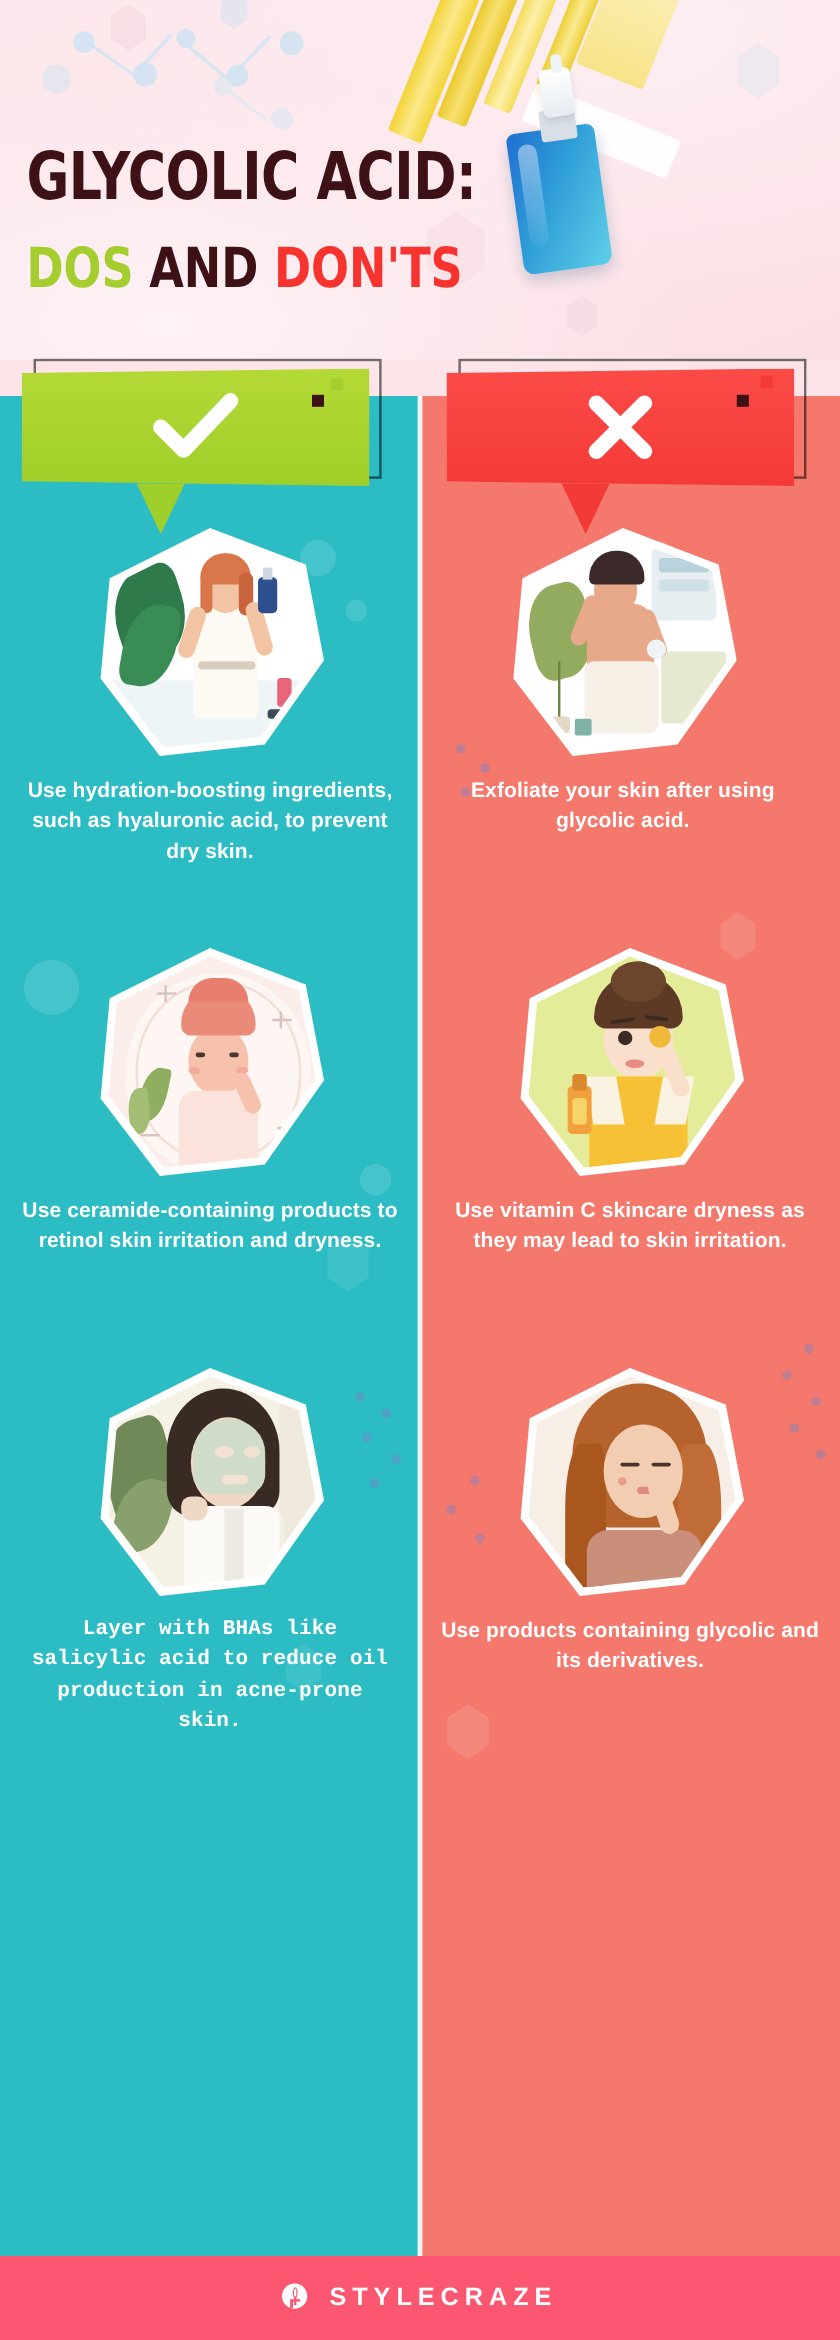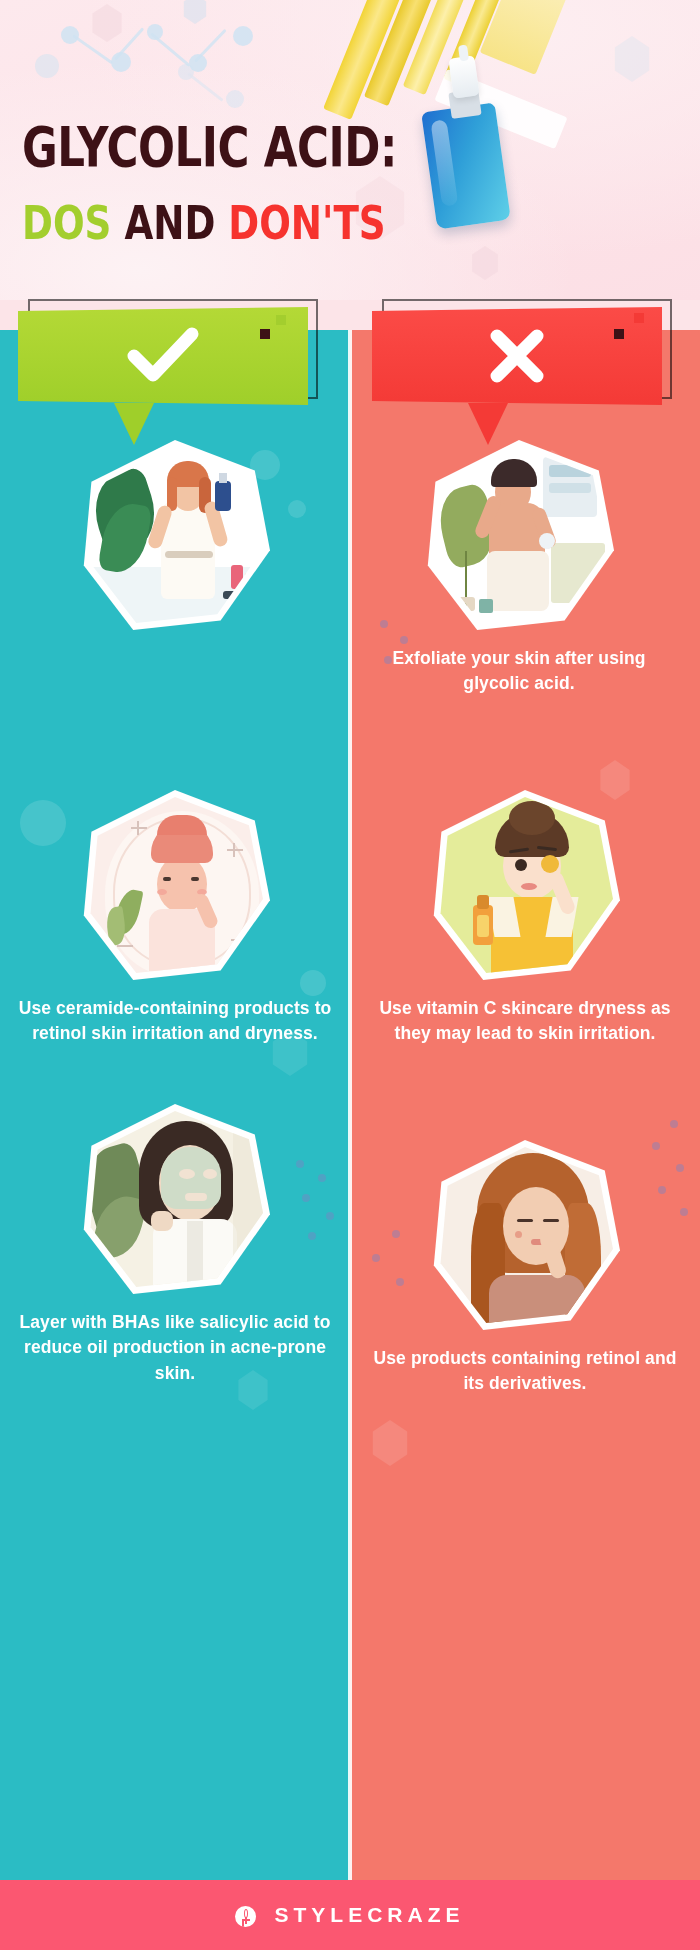--- a/index.html
+++ b/index.html
@@ -176,21 +176,21 @@
 
   
   .sh { position: absolute; }
   .rnd { border-radius: 50%; }
 
   
   .footer {
     position: absolute; left: 0; bottom: 0; width: 700px; height: 70px;
     background: #fb5771; display: flex; align-items: center; justify-content: center;
   }
-  .logo-row { display: flex; align-items: flex-end; gap: 18px; }
+  .logo-row { display: flex; align-items: flex-start; gap: 18px; }
   .logo-mark {
     width: 21px; height: 21px; border-radius: 50%;
     background: #fff; position: relative;
   }
   .logo-mark:before{
     content:""; position:absolute; left:8.5px; top:3px; width:4px; height:9px;
     border: 1.6px solid #fb5771; border-radius: 50%; box-sizing: border-box;
   }
   .logo-mark:after{
     content:""; position:absolute; left:9.8px; top:11px; width:1.6px; height:7px;
@@ -313,20 +313,21 @@
           <div class="sh" style="left:66px;top:58px;width:14px;height:44px;background:#f2c4a4;border-radius:8px;transform:rotate(18deg);"></div>
           <div class="sh" style="left:122px;top:54px;width:14px;height:46px;background:#f2c4a4;border-radius:8px;transform:rotate(-16deg);"></div>
           <div class="sh" style="left:128px;top:34px;width:16px;height:30px;background:#2d4f8e;border-radius:4px;"></div>
           <div class="sh" style="left:132px;top:26px;width:8px;height:10px;background:#cfd8e2;"></div>
           <div class="sh" style="left:78px;top:104px;width:48px;height:7px;background:#d9cdbd;border-radius:4px;"></div>
           <div class="sh" style="left:144px;top:118px;width:12px;height:24px;background:#e9657a;border-radius:3px;"></div>
           <div class="sh" style="left:158px;top:126px;width:10px;height:18px;background:#f0b24a;border-radius:3px;"></div>
           <div class="sh" style="left:136px;top:144px;width:40px;height:8px;background:#3b4a56;border-radius:3px;"></div>
         </div>
       </div>
+      <div class="caption">Use hydration-boosting ingredients, such as hyaluronic acid, to prevent dry skin.</div>
     </div>
 
     <div class="item" style="left:344px; top:110px;">
       <div class="thumb">
         <div class="scene" style="background:#ffffff;">
           <div class="sh" style="left:112px;top:10px;width:54px;height:60px;background:#e7eef2;border-radius:4px;"></div>
           <div class="sh" style="left:118px;top:18px;width:42px;height:12px;background:#b9d3dd;border-radius:3px;"></div>
           <div class="sh" style="left:118px;top:36px;width:42px;height:10px;background:#cfe0e7;border-radius:3px;"></div>
           <div class="sh" style="left:120px;top:96px;width:54px;height:60px;background:#e6e8cf;border-radius:3px;"></div>
           <div class="sh rnd" style="left:10px;top:40px;width:52px;height:78px;background:#93ab5e;border-radius:55% 25% 55% 25%;transform:rotate(-14deg);"></div>
@@ -388,21 +389,21 @@
           <div class="sh" style="left:112px;top:100px;width:26px;height:40px;background:#faf3e2;transform:skewX(-10deg);"></div>
           <div class="sh" style="left:118px;top:74px;width:14px;height:44px;background:#fae0cc;border-radius:8px;transform:rotate(-22deg);"></div>
           <div class="sh" style="left:36px;top:108px;width:20px;height:40px;background:#f2a03c;border-radius:4px;"></div>
           <div class="sh" style="left:40px;top:98px;width:12px;height:14px;background:#d98a2c;border-radius:3px;"></div>
           <div class="sh" style="left:40px;top:118px;width:12px;height:22px;background:#f7d36a;border-radius:3px;"></div>
         </div>
       </div>
       <div class="caption">Use vitamin C skincare dryness as they may lead to skin irritation.</div>
     </div>
 
-    <div class="item" style="left:0; top:774px;">
+    <div class="item" style="left:0; top:810px;font-family:Liberation Mono, monospace;">
       <div class="thumb">
         <div class="scene" style="background:#f5f1e4;">
           <div class="sh rnd" style="left:0px;top:36px;width:58px;height:86px;background:#6f8a58;border-radius:60% 18% 60% 18%;transform:rotate(-16deg);"></div>
           <div class="sh rnd" style="left:10px;top:84px;width:44px;height:64px;background:#87a06c;border-radius:60% 18% 60% 18%;transform:rotate(14deg);"></div>
           <div class="sh" style="left:52px;top:10px;width:94px;height:106px;background:#3a2a24;border-radius:50% 50% 20% 20%;"></div>
           <div class="sh rnd" style="left:72px;top:34px;width:62px;height:76px;background:#efd9c4;"></div>
           <div class="sh" style="left:74px;top:36px;width:60px;height:62px;background:#cfdcc8;border-radius:28px 28px 16px 16px;"></div>
           <div class="sh rnd" style="left:92px;top:58px;width:16px;height:10px;background:#f1e2d2;"></div>
           <div class="sh rnd" style="left:116px;top:58px;width:14px;height:10px;background:#f1e2d2;"></div>
           <div class="sh" style="left:98px;top:82px;width:22px;height:8px;background:#f1e2d2;border-radius:4px;"></div>
@@ -425,21 +426,21 @@
           <div class="sh" style="left:80px;top:72px;width:16px;height:3px;background:#4a332a;border-radius:2px;"></div>
           <div class="sh" style="left:106px;top:72px;width:16px;height:3px;background:#4a332a;border-radius:2px;"></div>
           <div class="sh" style="left:94px;top:92px;width:16px;height:6px;background:#e08b7d;border-radius:4px;"></div>
           <div class="sh rnd" style="left:78px;top:84px;width:7px;height:7px;background:#e38d7a;opacity:.75;"></div>
           <div class="sh rnd" style="left:118px;top:88px;width:6px;height:6px;background:#e38d7a;opacity:.75;"></div>
           <div class="sh" style="left:52px;top:128px;width:96px;height:62px;background:#c98f7b;border-radius:18px 18px 0 0;"></div>
           <div class="sh" style="left:108px;top:84px;width:16px;height:48px;background:#f2cdb2;border-radius:9px;transform:rotate(-18deg);"></div>
           <div class="sh rnd" style="left:110px;top:78px;width:18px;height:18px;background:#f2cdb2;"></div>
         </div>
       </div>
-      <div class="caption">Use products containing retinol and its derivatives.</div>
+      <div class="caption">Use products containing glycolic and its derivatives.</div>
     </div>
 
   </div>
 
   <div class="banner-zone">
     <div class="banner banner-left" style="left:18px; top:22px;">
       <div class="frame"></div>
       <div class="tail"></div>
       <div class="plate"></div>
       <div class="sq" style="left:242px; top:22px; background:#3d1116;"></div>

